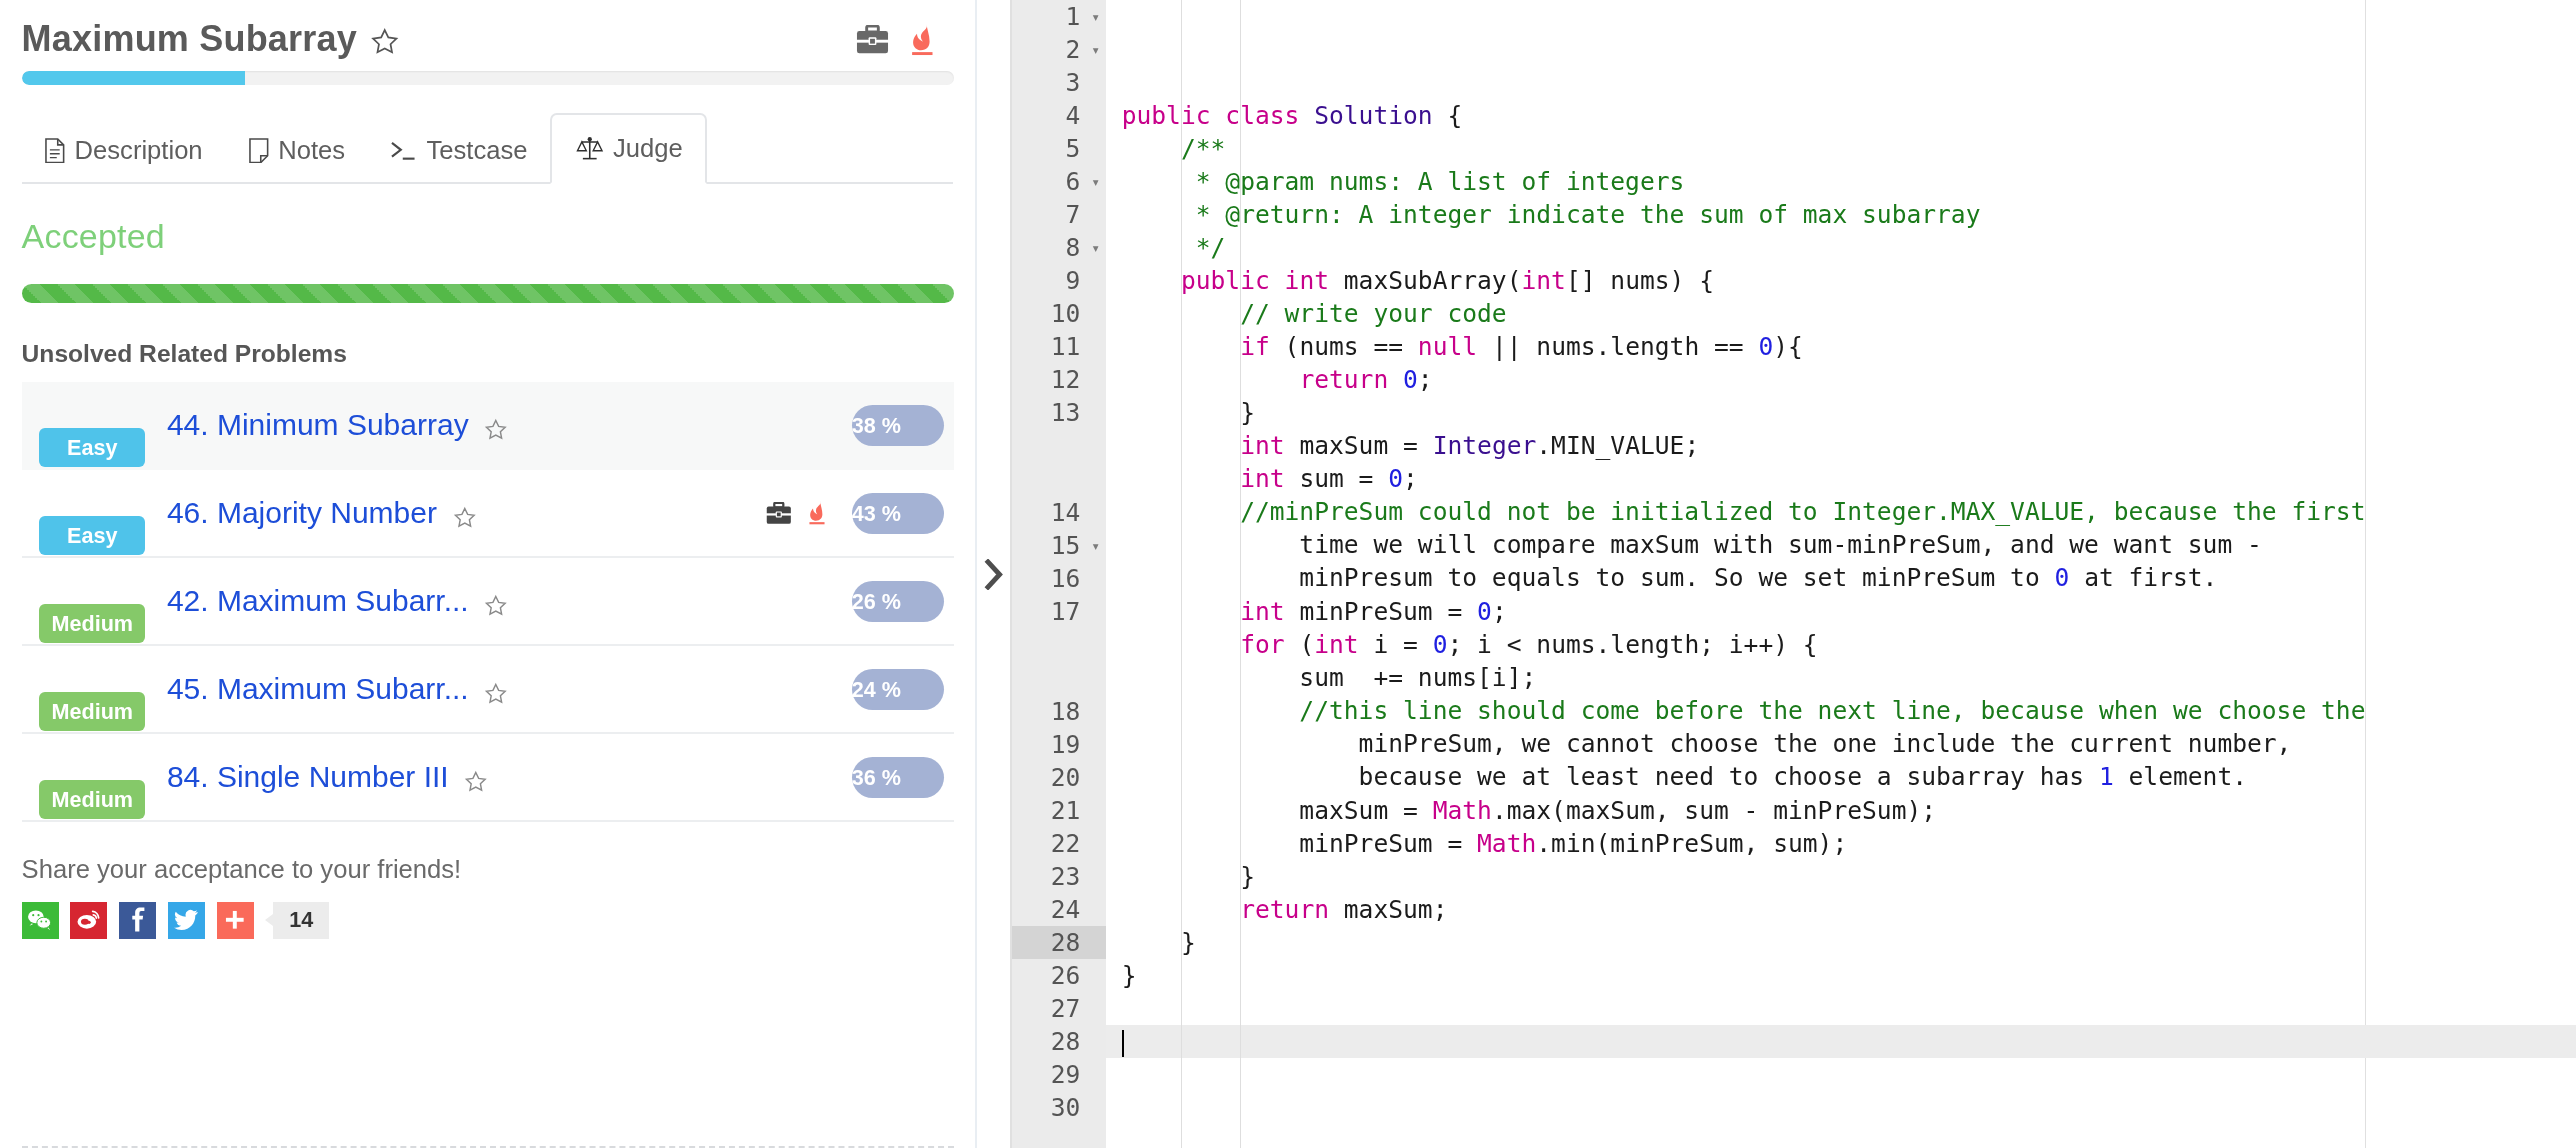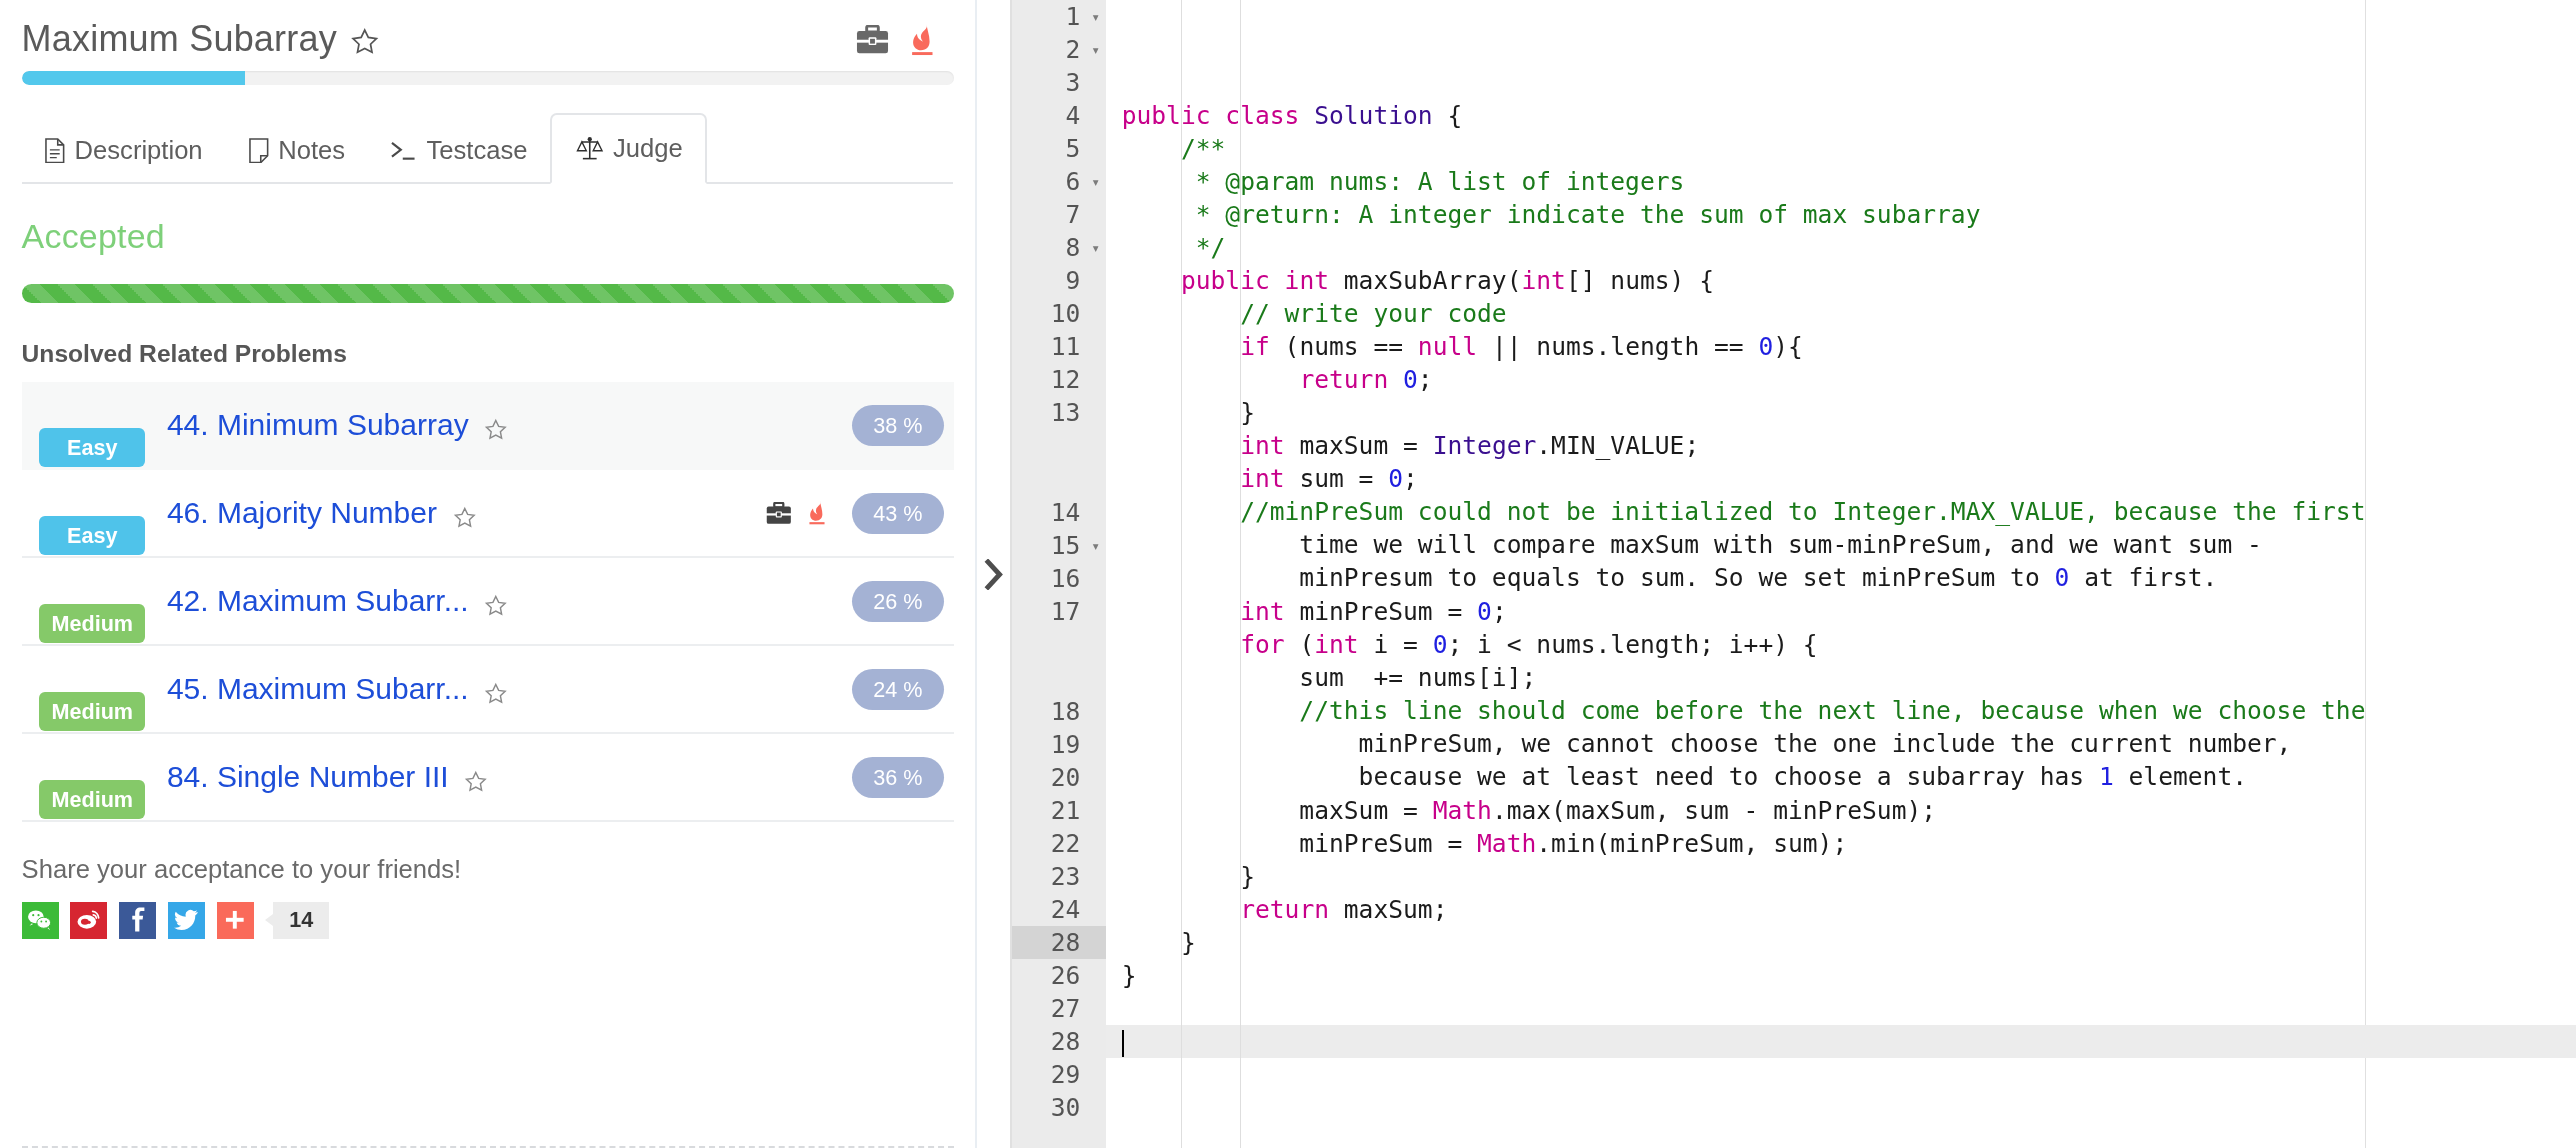--- a/index.html
+++ b/index.html
@@ -18,21 +18,21 @@
     padding: 0 21.6px 0 21.6px;
     flex: 0 0 975px;
     overflow: hidden;
   }
 
   .title-row {
     display: flex; align-items: center;
     padding-top: 21.6px; height: 57px;
   }
   .problem-title {
-    font-size: 36px; color: #5a5a5a; font-weight: 400;
+    font-size: 36px; color: #5a5a5a; font-weight: 700;
     letter-spacing: 0.2px; white-space: nowrap;
   }
   .title-star {
     margin-left: 12.8px; width: 29.5px; height: 29.5px;
     display: inline-block; position: relative; top: 2px;
   }
   .title-icons { margin-left: auto; display: flex; align-items: center; gap: 21.6px; padding-right: 17.7px;}
   .ico-brief { width: 33px; height: 29.5px; display:block; }
   .ico-flame { width: 25.6px; height: 33px; display:block; }
 
@@ -120,21 +120,21 @@
     margin-left: 21.6px; font-size: 30px; color: #1d4ed8;
     white-space: nowrap;
   }
   .rp-star { margin-left: 15.7px; width: 23.6px; height: 23.6px; position: relative; top: 4.9px; }
   .rp-icons { margin-left: auto; display: flex; align-items: center; gap: 15.7px; margin-right: 25.6px; }
   .rp-icons .ico-brief { width: 25.6px; height: 22.6px; }
   .rp-icons .ico-flame { width: 18.7px; height: 25.6px; }
   .pct {
     flex: 0 0 auto; min-width: 92px; height: 41px; line-height: 41px;
     background: #a4b2d4; color: #fff; border-radius: 20.6px;
-    text-align: center; font-size: 21.6px; font-weight: normal;
+    text-align: left; font-size: 21.6px; font-weight: bold;
     margin-right: 5.9px;
   }
 
   
   .share-title { margin-top: 33px; font-size: 25.6px; color: #6a6a6a; }
   .share-row { margin-top: 17.7px; display: flex; align-items: center; }
   .sbtn {
     width: 37px; height: 37px; margin-right: 11.8px;
     display: flex; align-items: center; justify-content: center;
     color: #fff; cursor: pointer; flex: 0 0 37px;

